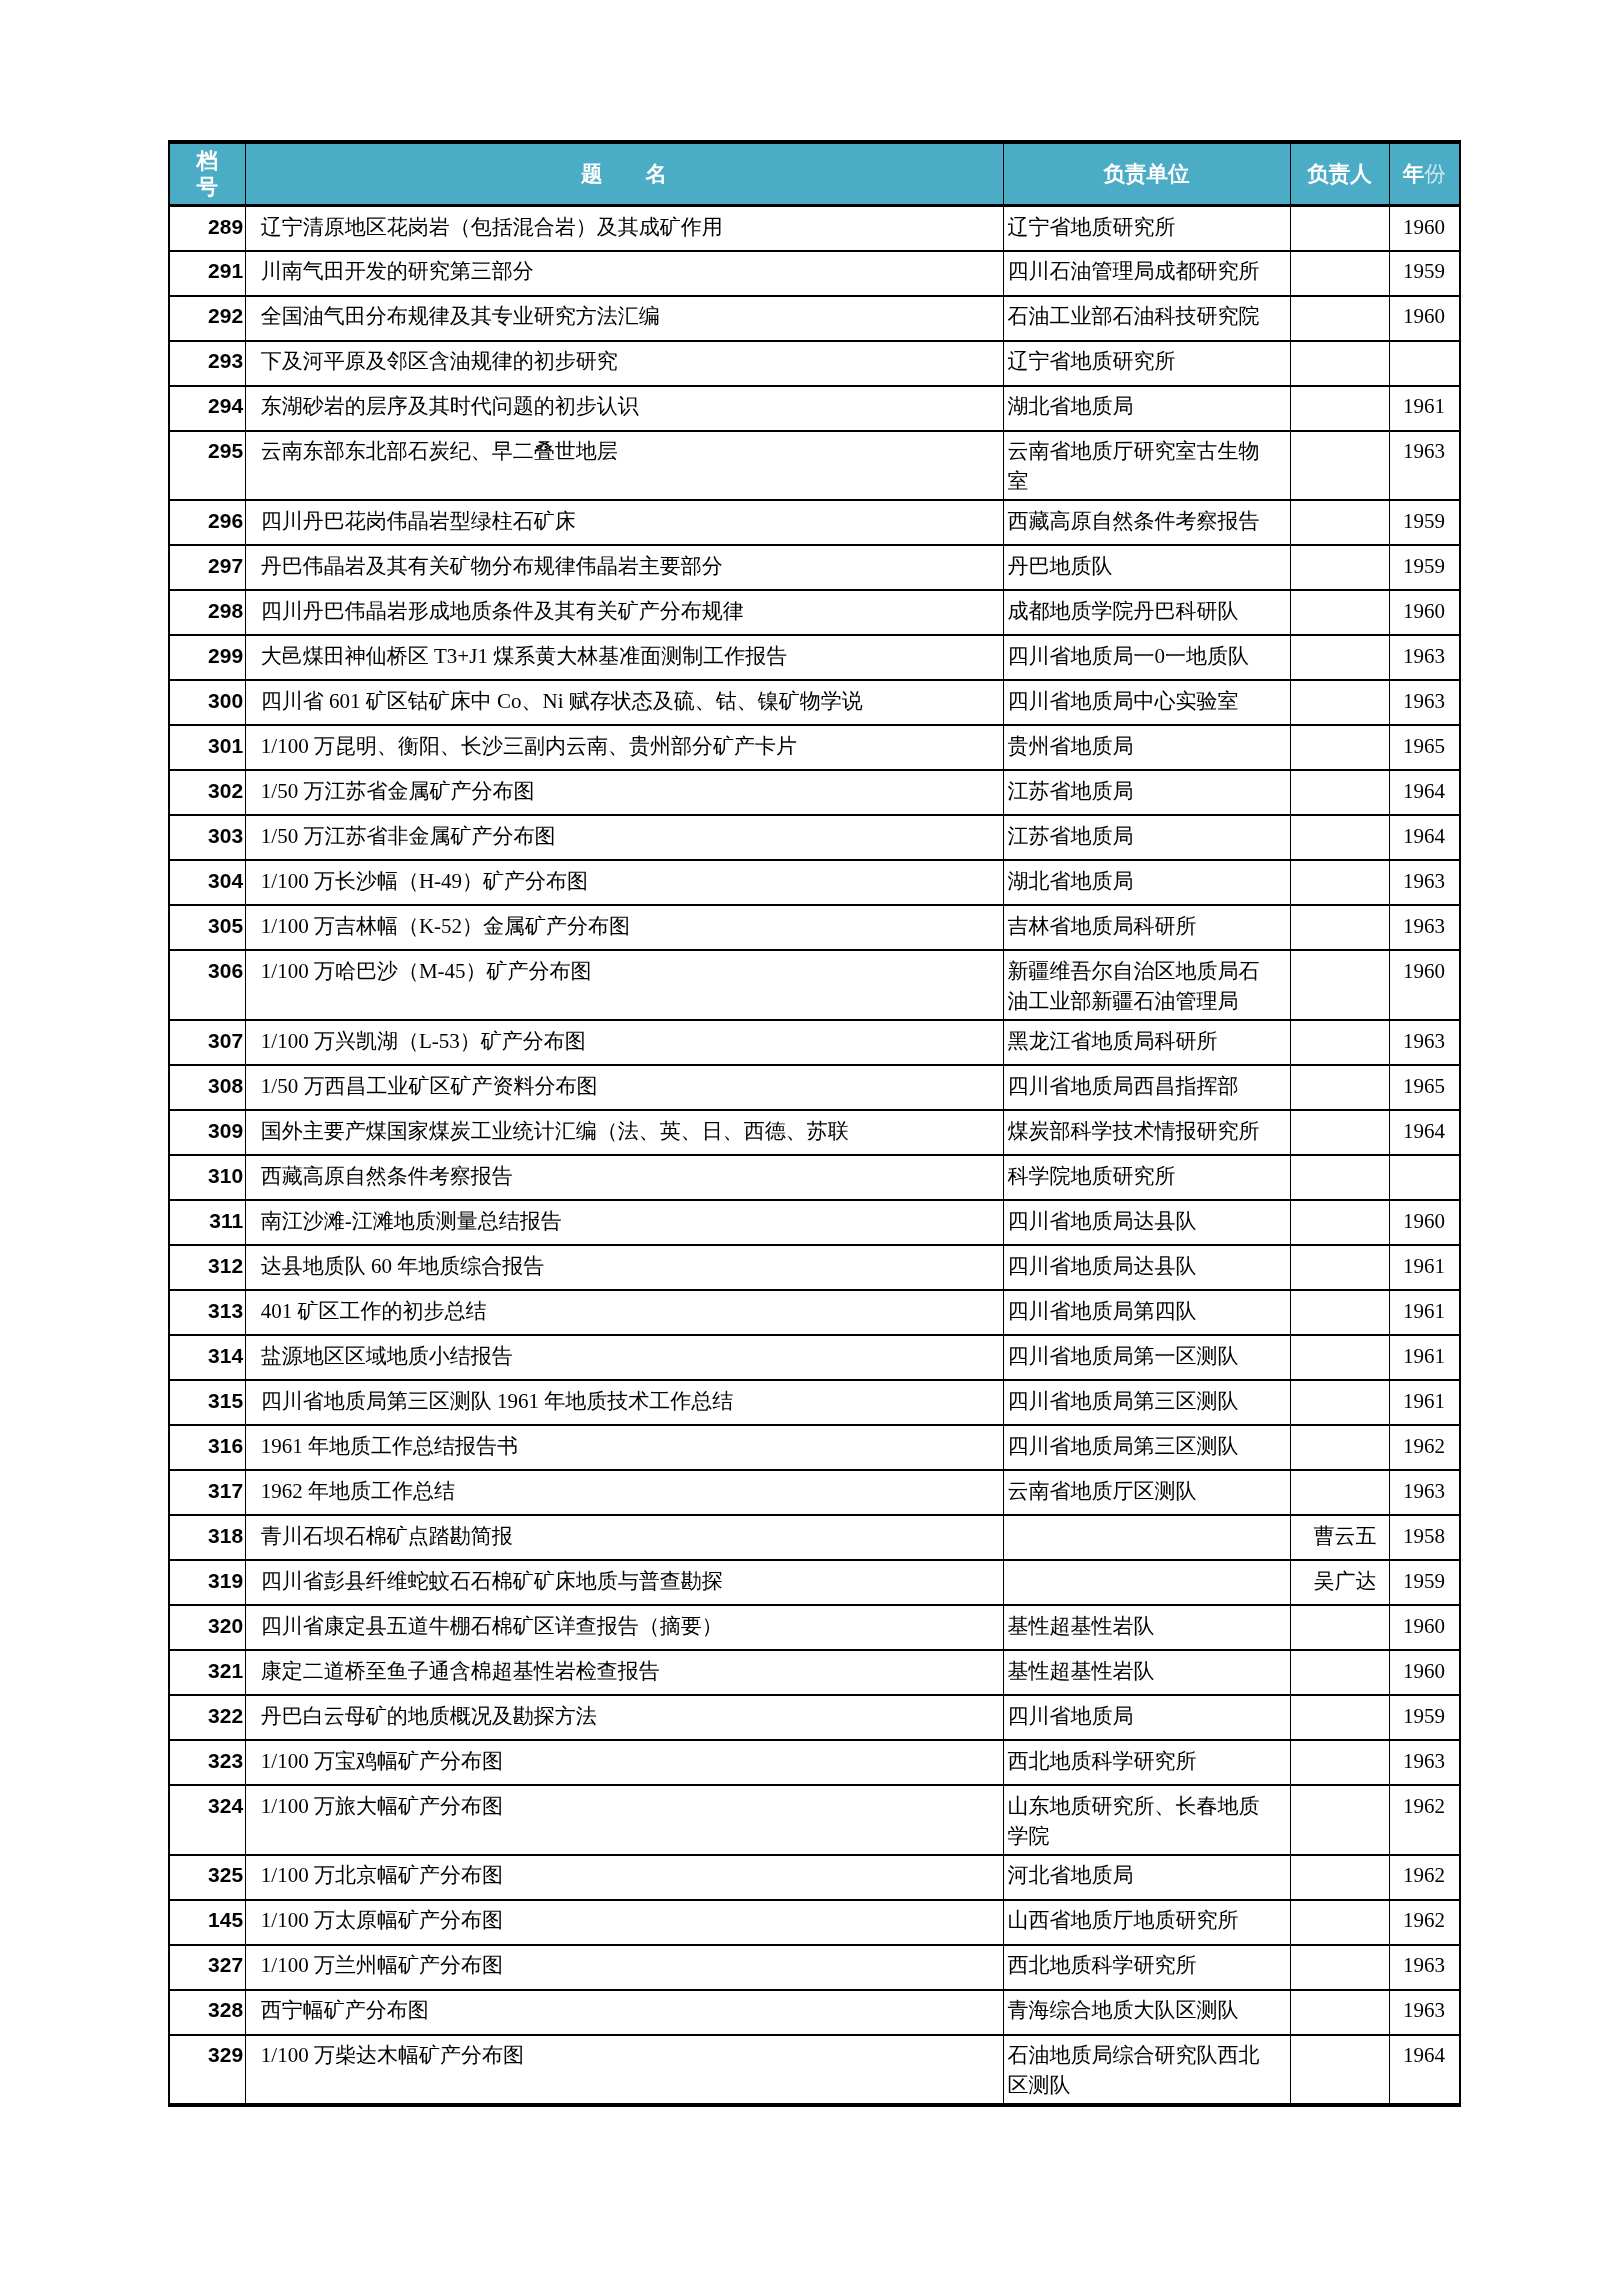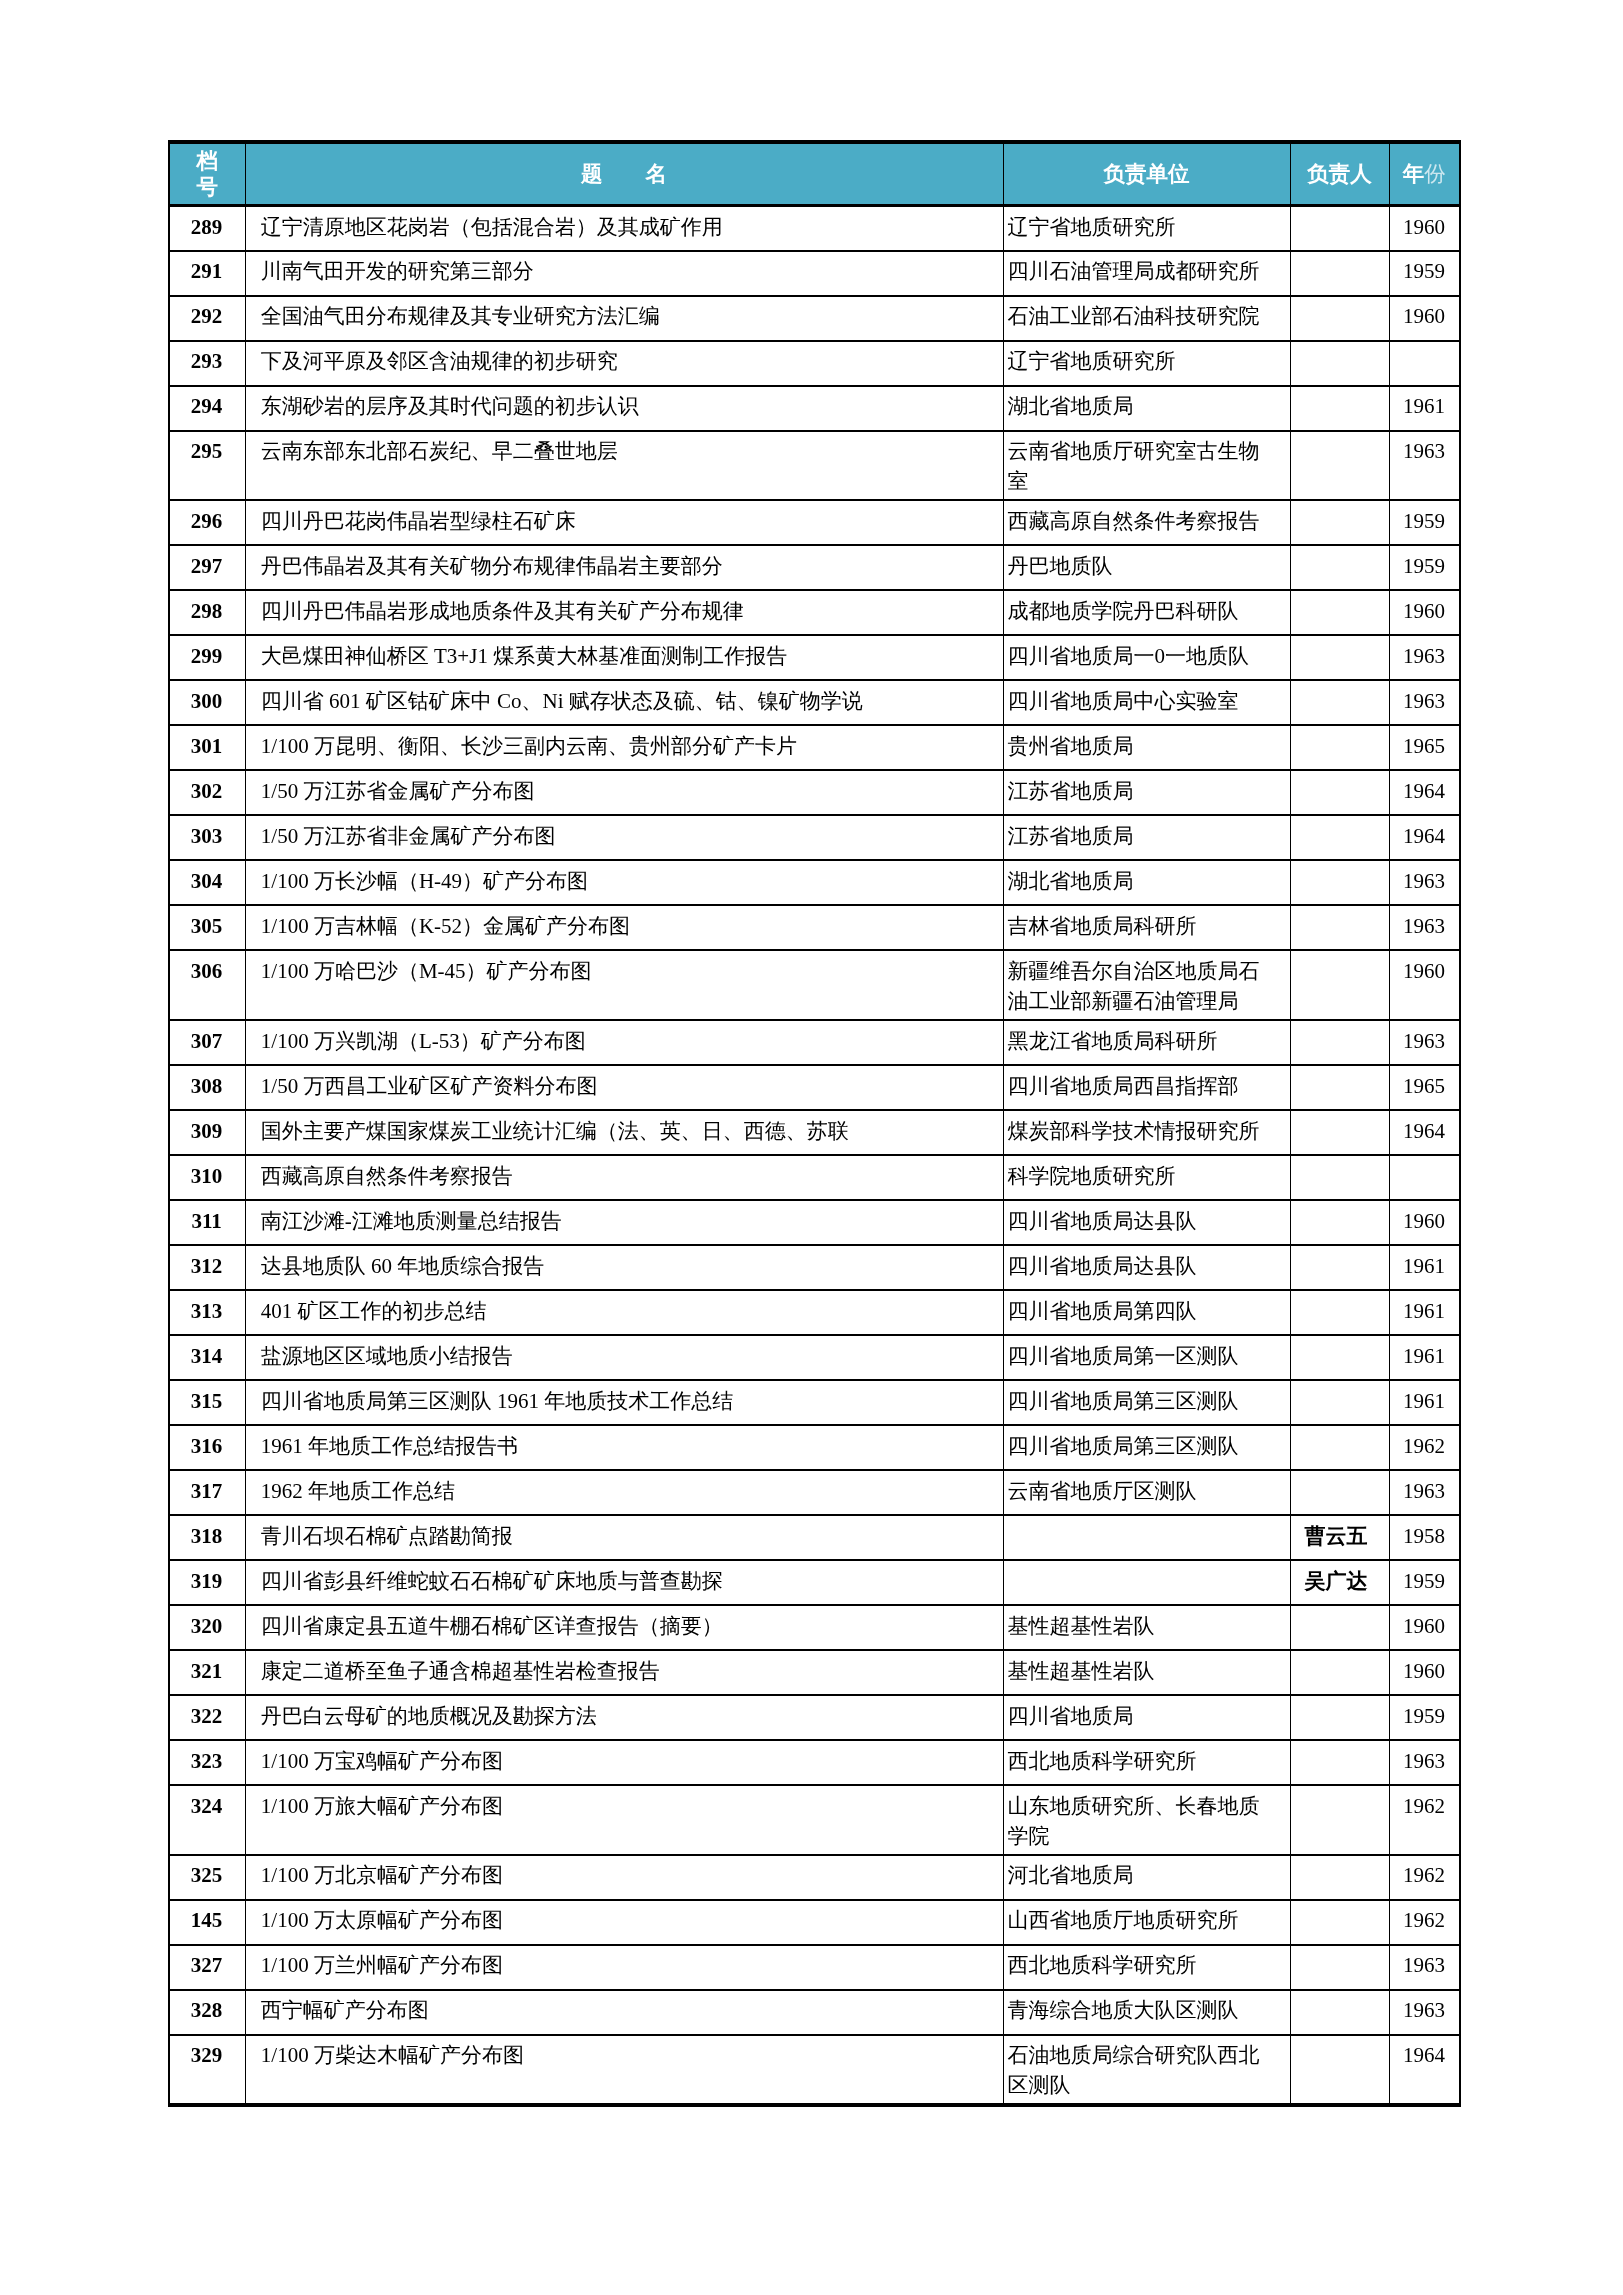--- a/index.html
+++ b/index.html
@@ -53,29 +53,29 @@
     border-top: 2.8px solid #000;
     border-bottom: 2.8px solid #000;
     vertical-align: top;
     font-size: 21px;
     line-height: 30px;
     color: #000;
     padding: 4.9px 7px 2.8px 7px;
     overflow: hidden;
   }
   td.cell-no {
-    text-align: center;
+    text-align: right;
     font-weight: bold;
-    font-family: Liberation Serif, serif;
+    font-family: Liberation Sans, sans-serif;
     padding-left: 0;
     padding-right: 1.4px;
   }
   td.cell-title { padding-left: 15.3px; padding-right: 11px; margin-left: 12px; }
   td.cell-unit  { padding-left: 4px; padding-right: 9.7px; }
-  td.cell-person{ text-align: left; padding-left: 14px; padding-right: 2.8px; font-weight: bold; }
+  td.cell-person{ text-align: center; padding-left: 14px; padding-right: 2.8px; }
   td.cell-year  { text-align: center; padding-left: 1.4px; padding-right: 2px; }
 
   .year-light { opacity: 0.72; font-weight: normal; }
   .hdr-no span { display: block; }
 </style>
 </head>
 <body>
 
 <div class="table-wrap">
   <table class="archive">

